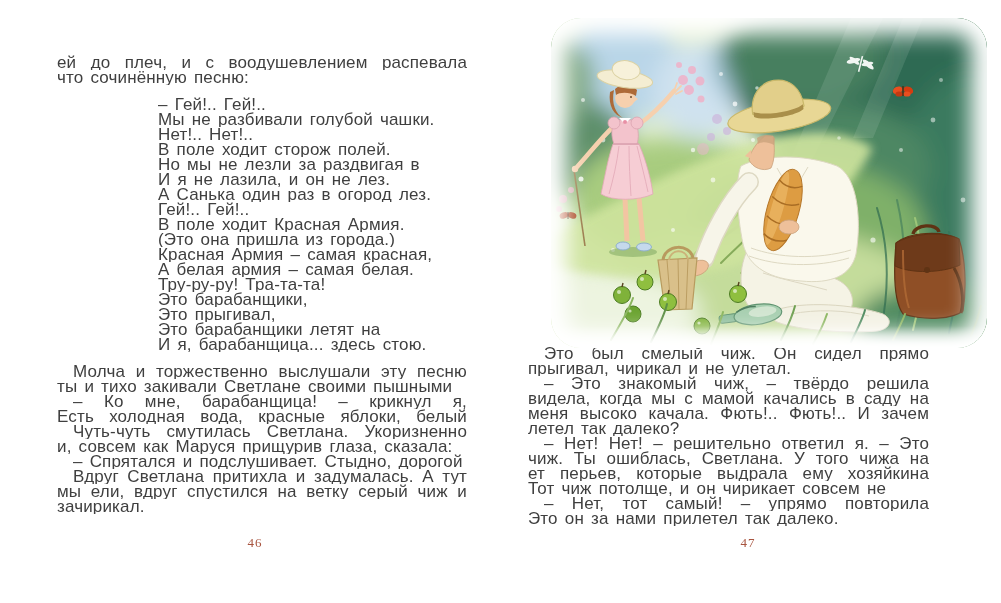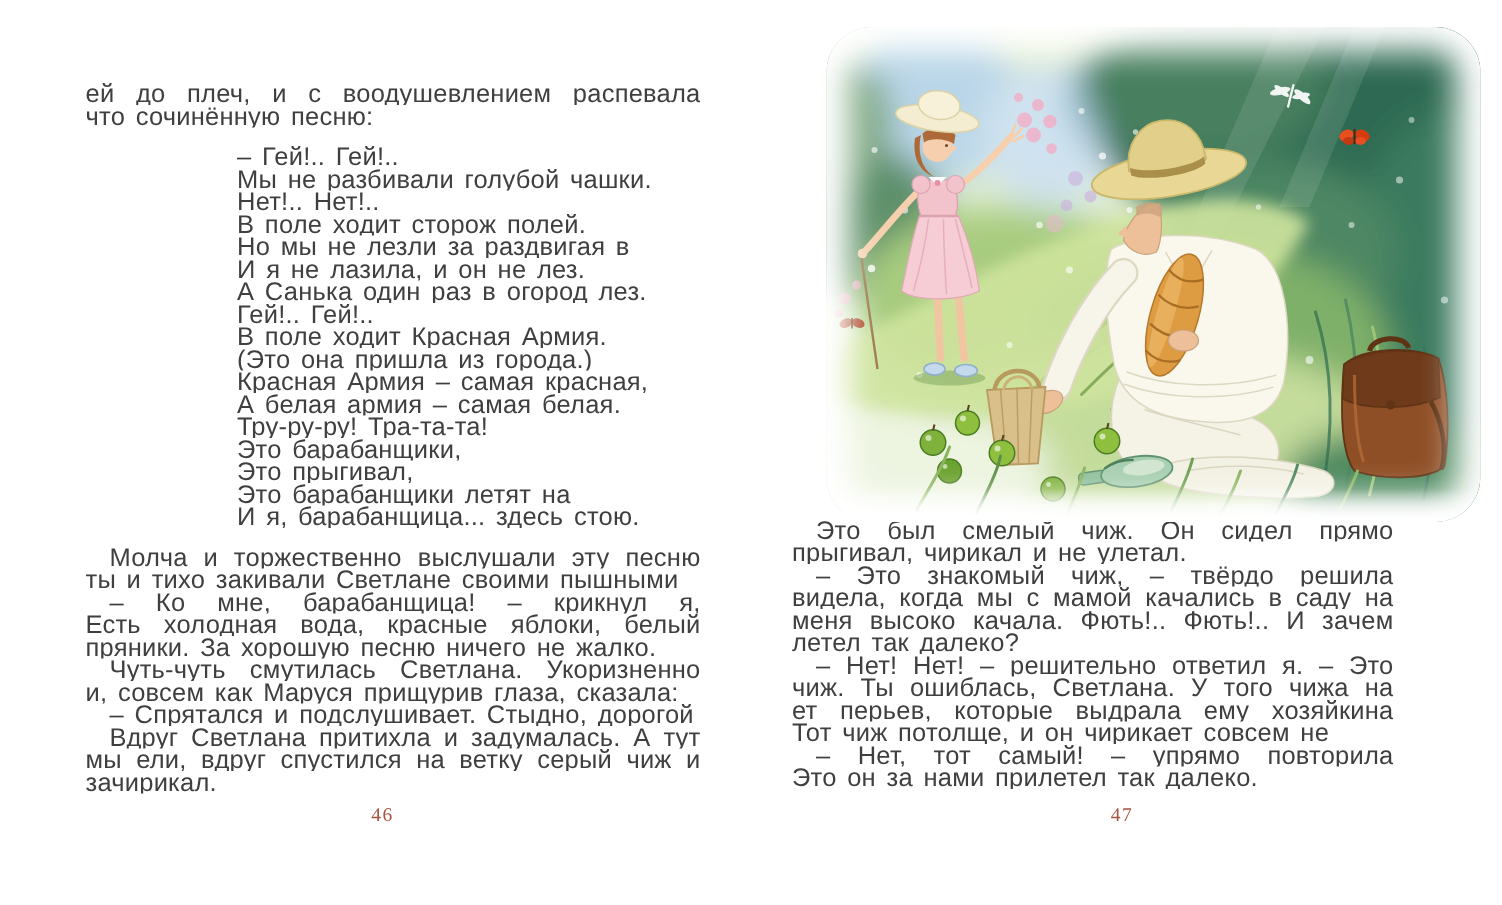--- a/index.html
+++ b/index.html
@@ -48,21 +48,20 @@
       <div class="ln">Это барабанщики,</div>
       <div class="ln">Это прыгивал,</div>
       <div class="ln">Это барабанщики летят на самолётах.</div>
       <div class="ln">И я, барабанщица... здесь стою.</div>
     </div>
 
     <div class="ln j ind">Молча и торжественно выслушали эту песню высокие цве-</div>
     <div class="ln">ты и тихо закивали Светлане своими пышными головками.</div>
     <div class="ln j ind">– Ко мне, барабанщица! – крикнул я, раздвигая кусты. –</div>
     <div class="ln j">Есть холодная вода, красные яблоки, белый хлеб и жёлтые</div>
-    <div class="ln">пряники. За хорошую песню ничего не жалко.</div>
     <div class="ln j ind">Чуть-чуть смутилась Светлана. Укоризненно качнула головой</div>
     <div class="ln">и, совсем как Маруся прищурив глаза, сказала:</div>
     <div class="ln ind">– Спрятался и подслушивает. Стыдно, дорогой товарищ!</div>
     <div class="ln j ind">Вдруг Светлана притихла и задумалась. А тут ещё, пока</div>
     <div class="ln j">мы ели, вдруг спустился на ветку серый чиж и что-то такое</div>
     <div class="ln">зачирикал.</div>
   </div>
 
   <div class="col col-right">
     <div class="ln j ind">Это был смелый чиж. Он сидел прямо напротив нас, под-</div>

